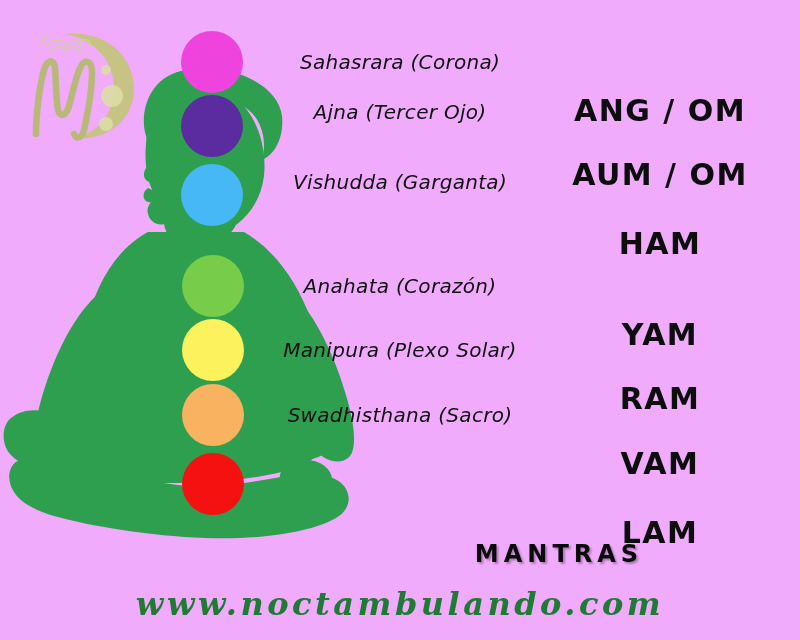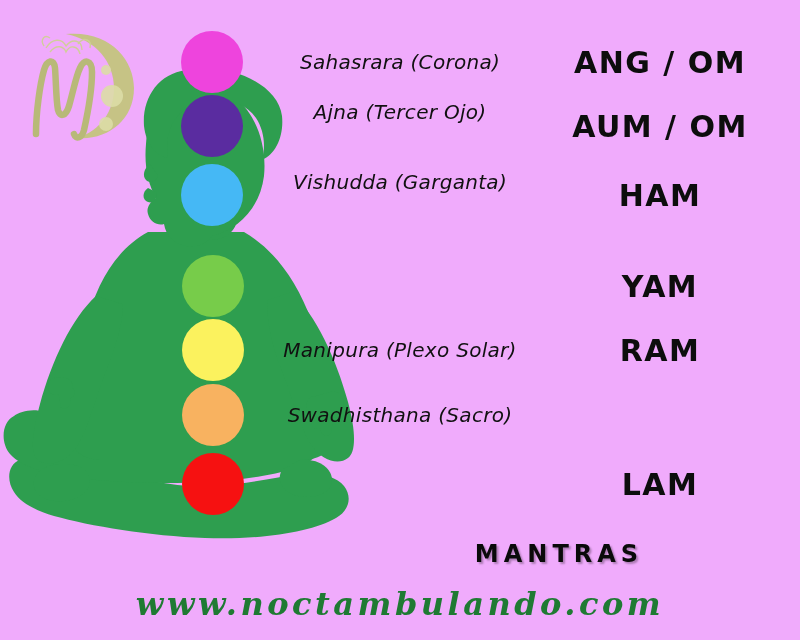--- a/index.html
+++ b/index.html
@@ -62,20 +62,21 @@
     left: 560px;
     width: 200px;
     text-align: center;
     color: #0d0d0d;
     font-family: "DejaVu Sans", sans-serif;
     font-size: 30px;
     font-weight: 700;
     letter-spacing: 1.5px;
     white-space: nowrap;
     transform: translateY(-50%);
+    margin-top: 48px;
   }
 
   
   #mantras-heading {
     position: absolute;
     left: 429px;
     top: 512px;
     width: 260px;
     text-align: center;
     color: #0a0a0a;
@@ -191,27 +192,29 @@
   <div class="chakra" style="left: 181px; top: 95px; width: 62px; height: 62px; background: rgb(90, 44, 160);"></div>
   <div class="chakra" style="left: 181px; top: 164px; width: 62px; height: 62px; background: rgb(69, 184, 245);"></div>
   <div class="chakra" style="left: 182px; top: 255px; width: 62px; height: 62px; background: rgb(119, 204, 74);"></div>
   <div class="chakra" style="left: 182px; top: 319px; width: 62px; height: 62px; background: rgb(251, 242, 94);"></div>
   <div class="chakra" style="left: 182px; top: 384px; width: 62px; height: 62px; background: rgb(248, 178, 96);"></div>
   <div class="chakra" style="left: 182px; top: 453px; width: 62px; height: 62px; background: rgb(246, 17, 17);"></div>
 
   <div class="chakra-label" style="top: 62px;">Sahasrara (Corona)</div>
   <div class="chakra-label" style="top: 112px;">Ajna (Tercer Ojo)</div>
   <div class="chakra-label" style="top: 182px;">Vishudda (Garganta)</div>
+  <div class="chakra-label" style="top: 286px;">Anahata (Corazón)</div>
   <div class="chakra-label" style="top: 415px;">Swadhisthana (Sacro)</div>
   <div class="chakra-label" style="top: 350px;">Manipura (Plexo Solar)</div>
 
   <div class="mantra" style="top: 62px;">ANG / OM</div>
   <div class="mantra" style="top: 126px;">AUM / OM</div>
   <div class="mantra" style="top: 286px;">YAM</div>
   <div class="mantra" style="top: 195px;">HAM</div>
   <div class="mantra" style="top: 350px;">RAM</div>
+  <div class="mantra" style="top: 415px;">VAM</div>
   <div class="mantra" style="top: 484px;">LAM</div>
 
   <div id="mantras-heading">MANTRAS</div>
 
   <div id="site-url" style="color: rgb(31, 122, 51);">www.noctambulando.com</div>
 
 </div>
 
 </body></html>

